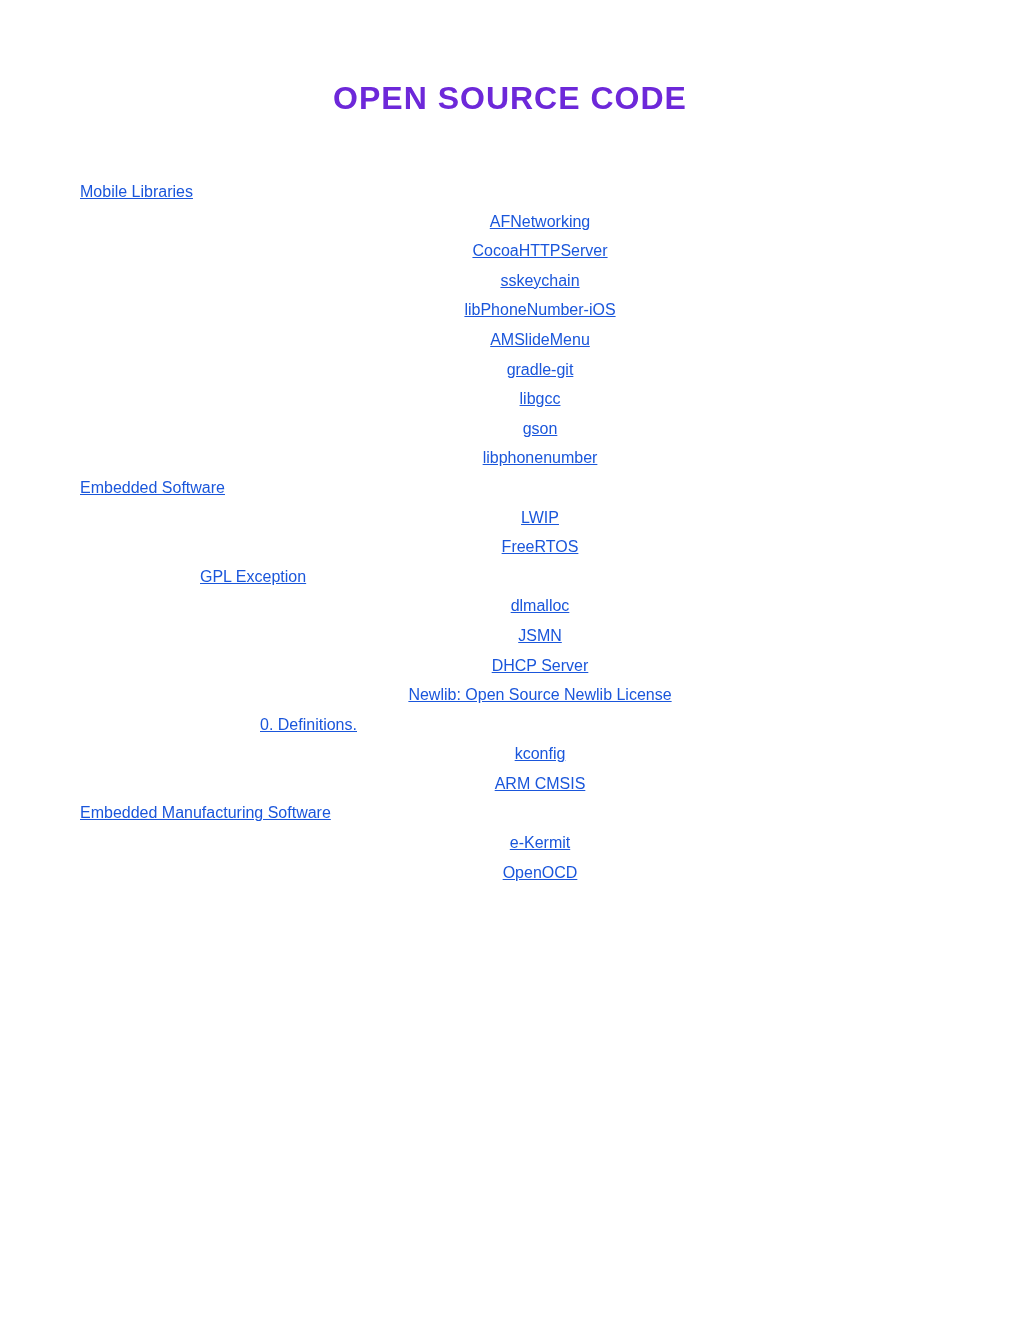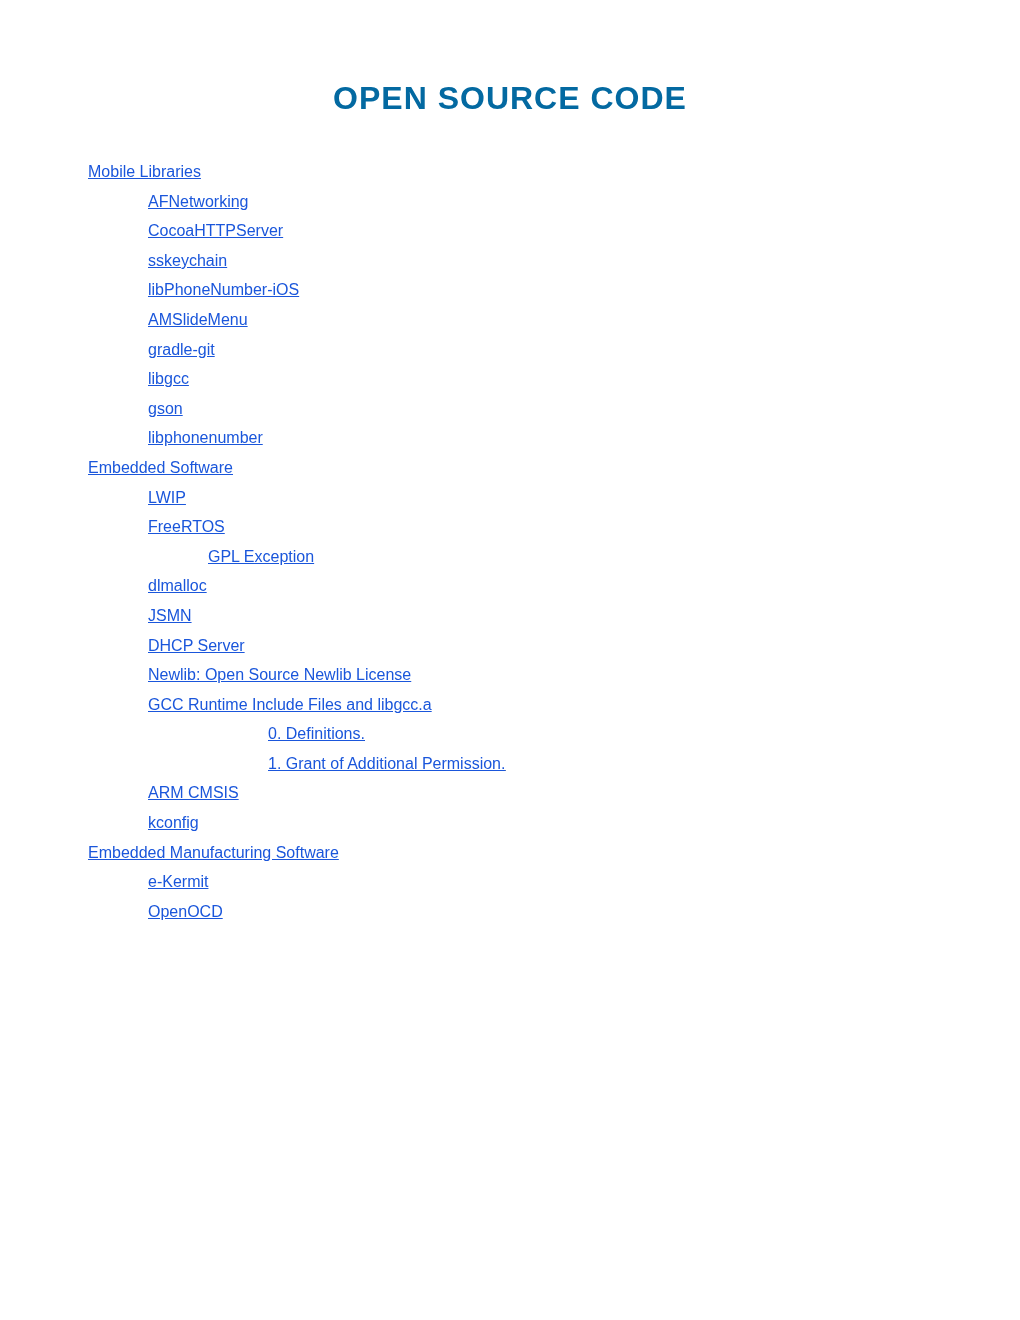--- a/index.html
+++ b/index.html
@@ -16,37 +16,37 @@
       width: 1020px;
       min-height: 1320px;
       padding: 80px 80px;
     }
 
     h1 {
       text-align: center;
       font-size: 32px;
       font-weight: 900;
       letter-spacing: 1px;
-      margin-bottom: 40px;
-      color: #0369a1;
+      margin-bottom: 60px;
+      color: #6d28d9;
     }
 
     .toc {
       line-height: 1.85;
     }
 
     .link {
       color: #1a56db;
       text-decoration: underline;
       cursor: pointer;
-      margin-left: 8px;
     }
 
     .indent-1 {
       padding-left: 60px;
+      text-align: center;
     }
 
     .indent-2 {
       padding-left: 120px;
     }
 
     .indent-3 {
       padding-left: 180px;
       text-decoration: underline;
     }
@@ -72,21 +72,19 @@
     <span class="toc-line indent-1"><a class="link" href="#">gson</a></span>
     <span class="toc-line indent-1"><a class="link" href="#">libphonenumber</a></span>
     <span class="toc-line "><a class="link" href="#">Embedded Software</a></span>
     <span class="toc-line indent-1"><a class="link" href="#">LWIP</a></span>
     <span class="toc-line indent-1"><a class="link" href="#">FreeRTOS</a></span>
     <span class="toc-line indent-2"><a class="link" href="#">GPL Exception</a></span>
     <span class="toc-line indent-1"><a class="link" href="#">dlmalloc</a></span>
     <span class="toc-line indent-1"><a class="link" href="#">JSMN</a></span>
     <span class="toc-line indent-1"><a class="link" href="#">DHCP Server</a></span>
     <span class="toc-line indent-1"><a class="link" href="#">Newlib:  Open Source Newlib License</a></span>
-    <span class="toc-line indent-1"><a class="link" href="#">GCC Runtime Include Files and libgcc.a</a></span>
     <span class="toc-line indent-3"><a class="link" href="#">0. Definitions.</a></span>
-    <span class="toc-line indent-3"><a class="link" href="#">1. Grant of Additional Permission.</a></span>
+    <span class="toc-line indent-1"><a class="link" href="#">kconfig</a></span>
     <span class="toc-line indent-1"><a class="link" href="#">ARM CMSIS</a></span>
-    <span class="toc-line indent-1"><a class="link" href="#">kconfig</a></span>
     <span class="toc-line "><a class="link" href="#">Embedded Manufacturing Software</a></span>
     <span class="toc-line indent-1"><a class="link" href="#">e-Kermit</a></span>
     <span class="toc-line indent-1"><a class="link" href="#">OpenOCD</a></span>
   </div>
 
 </body></html>

